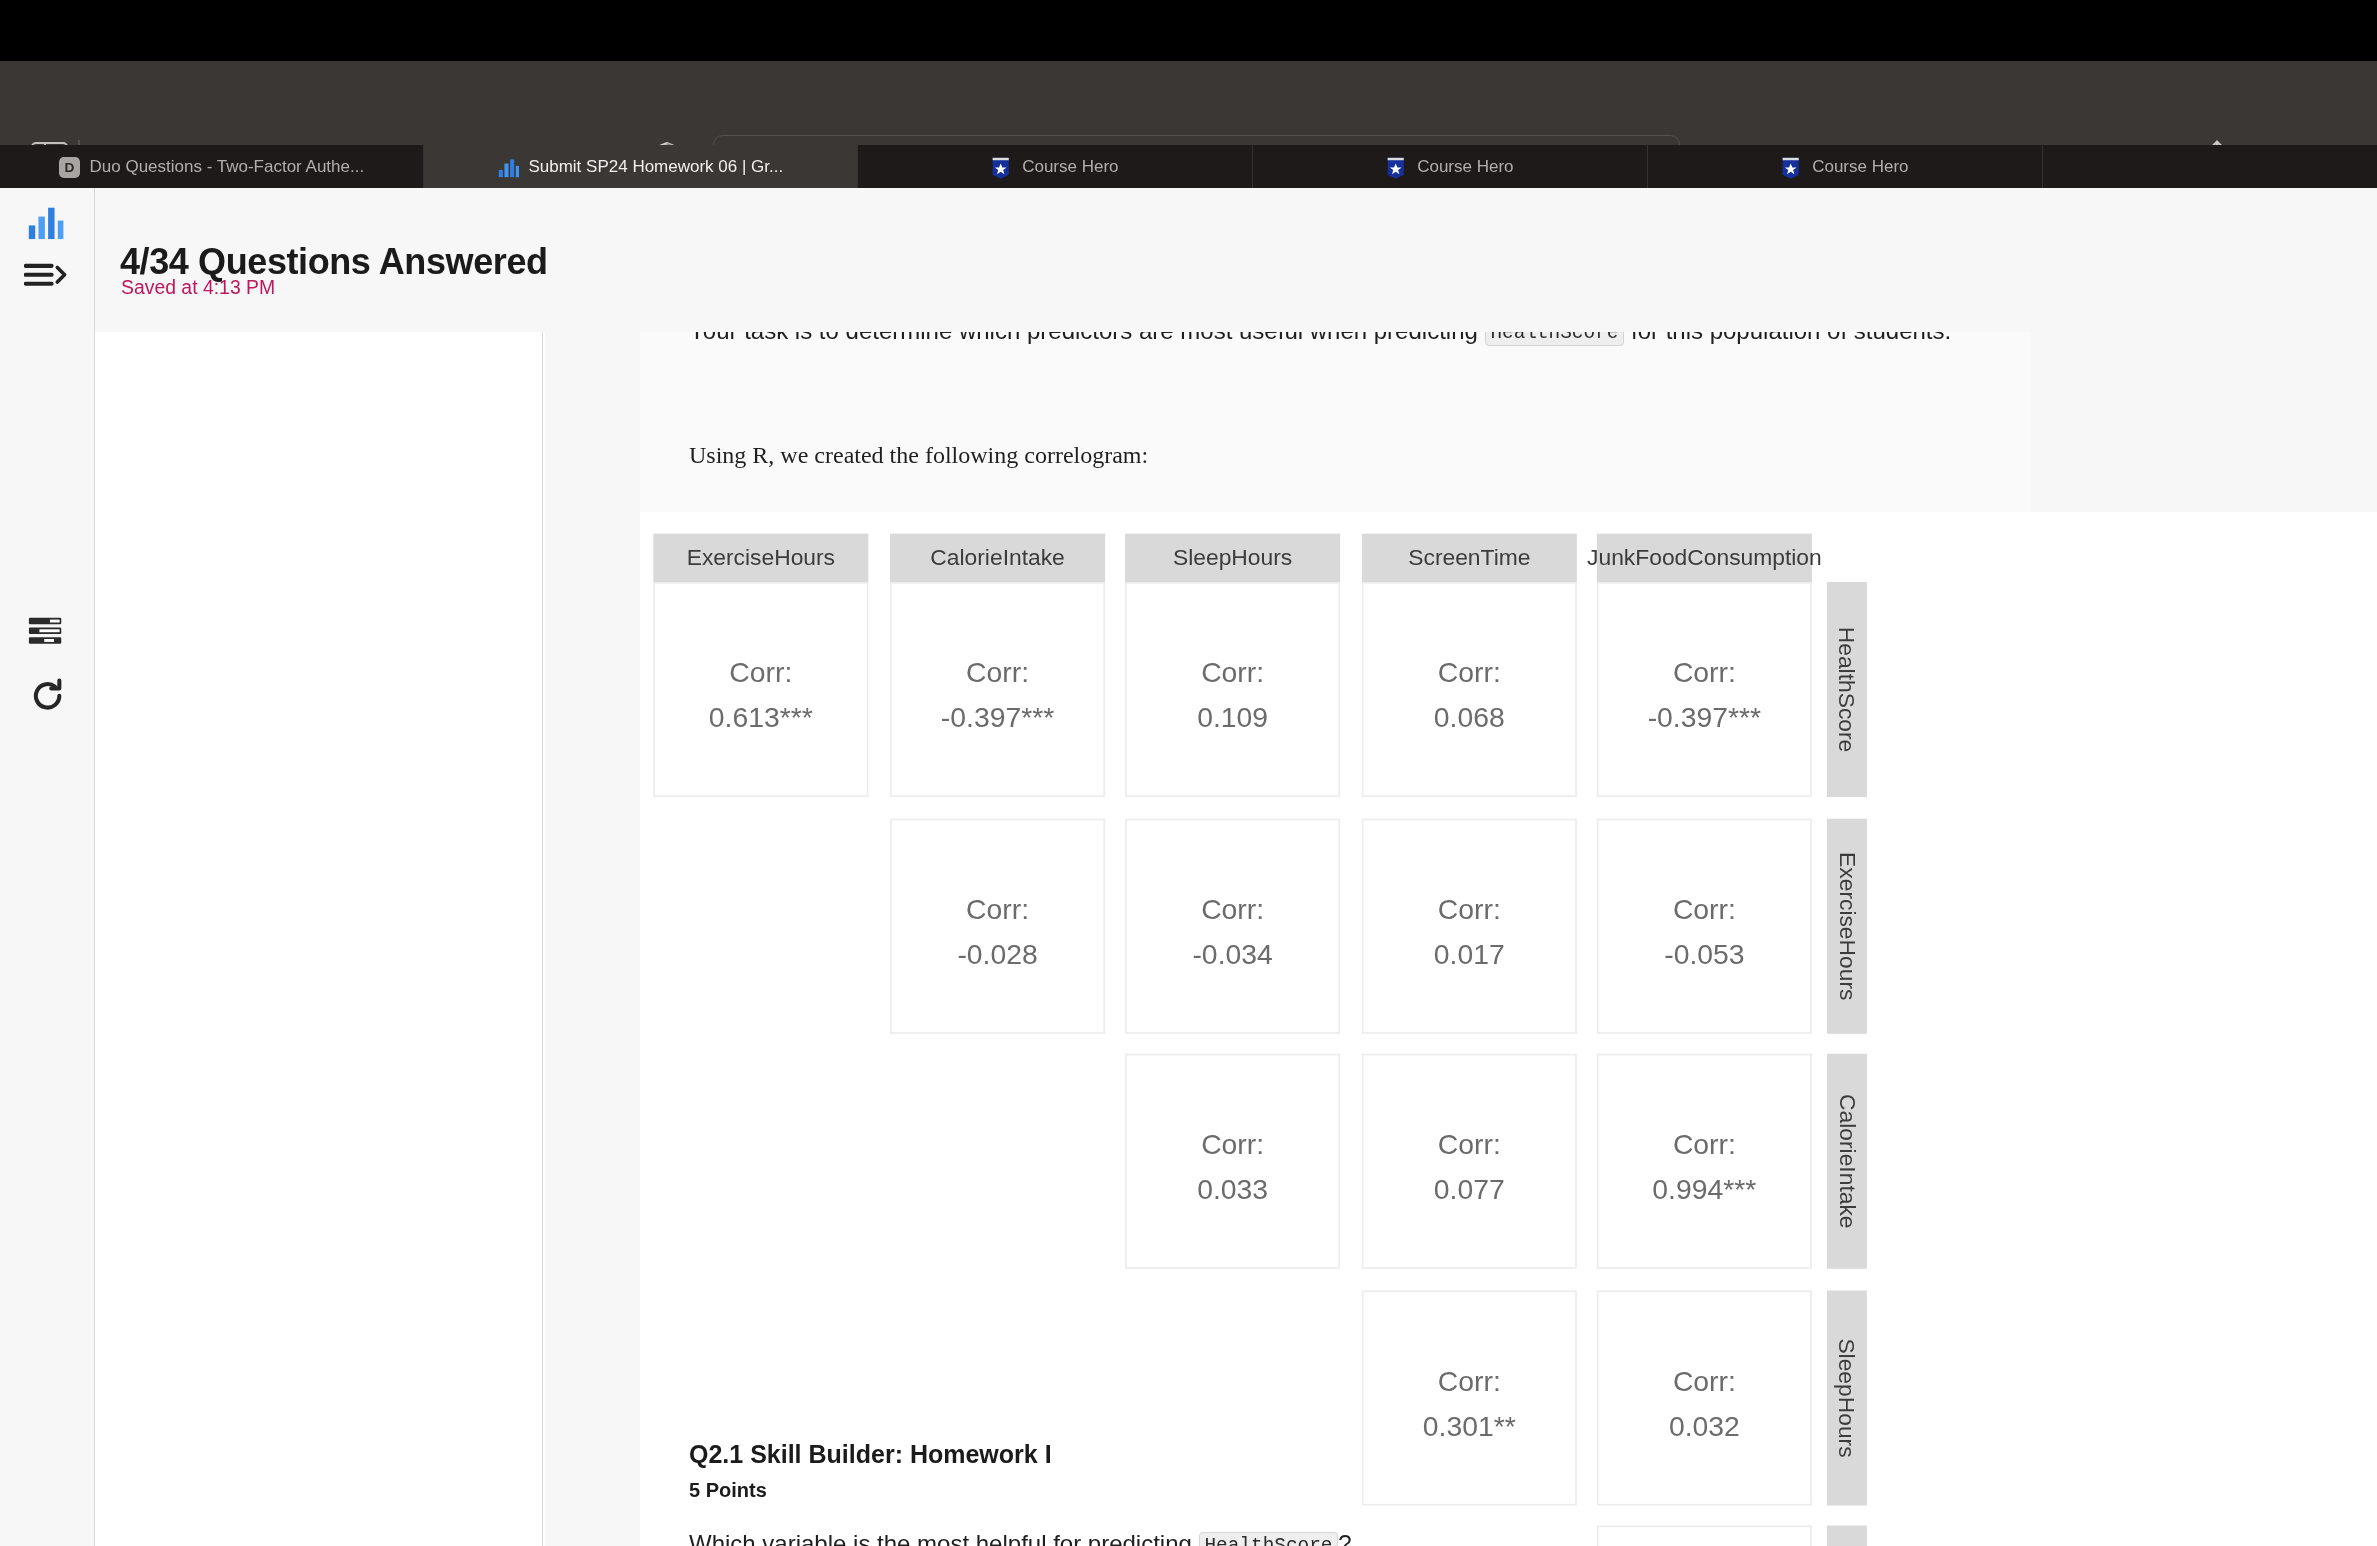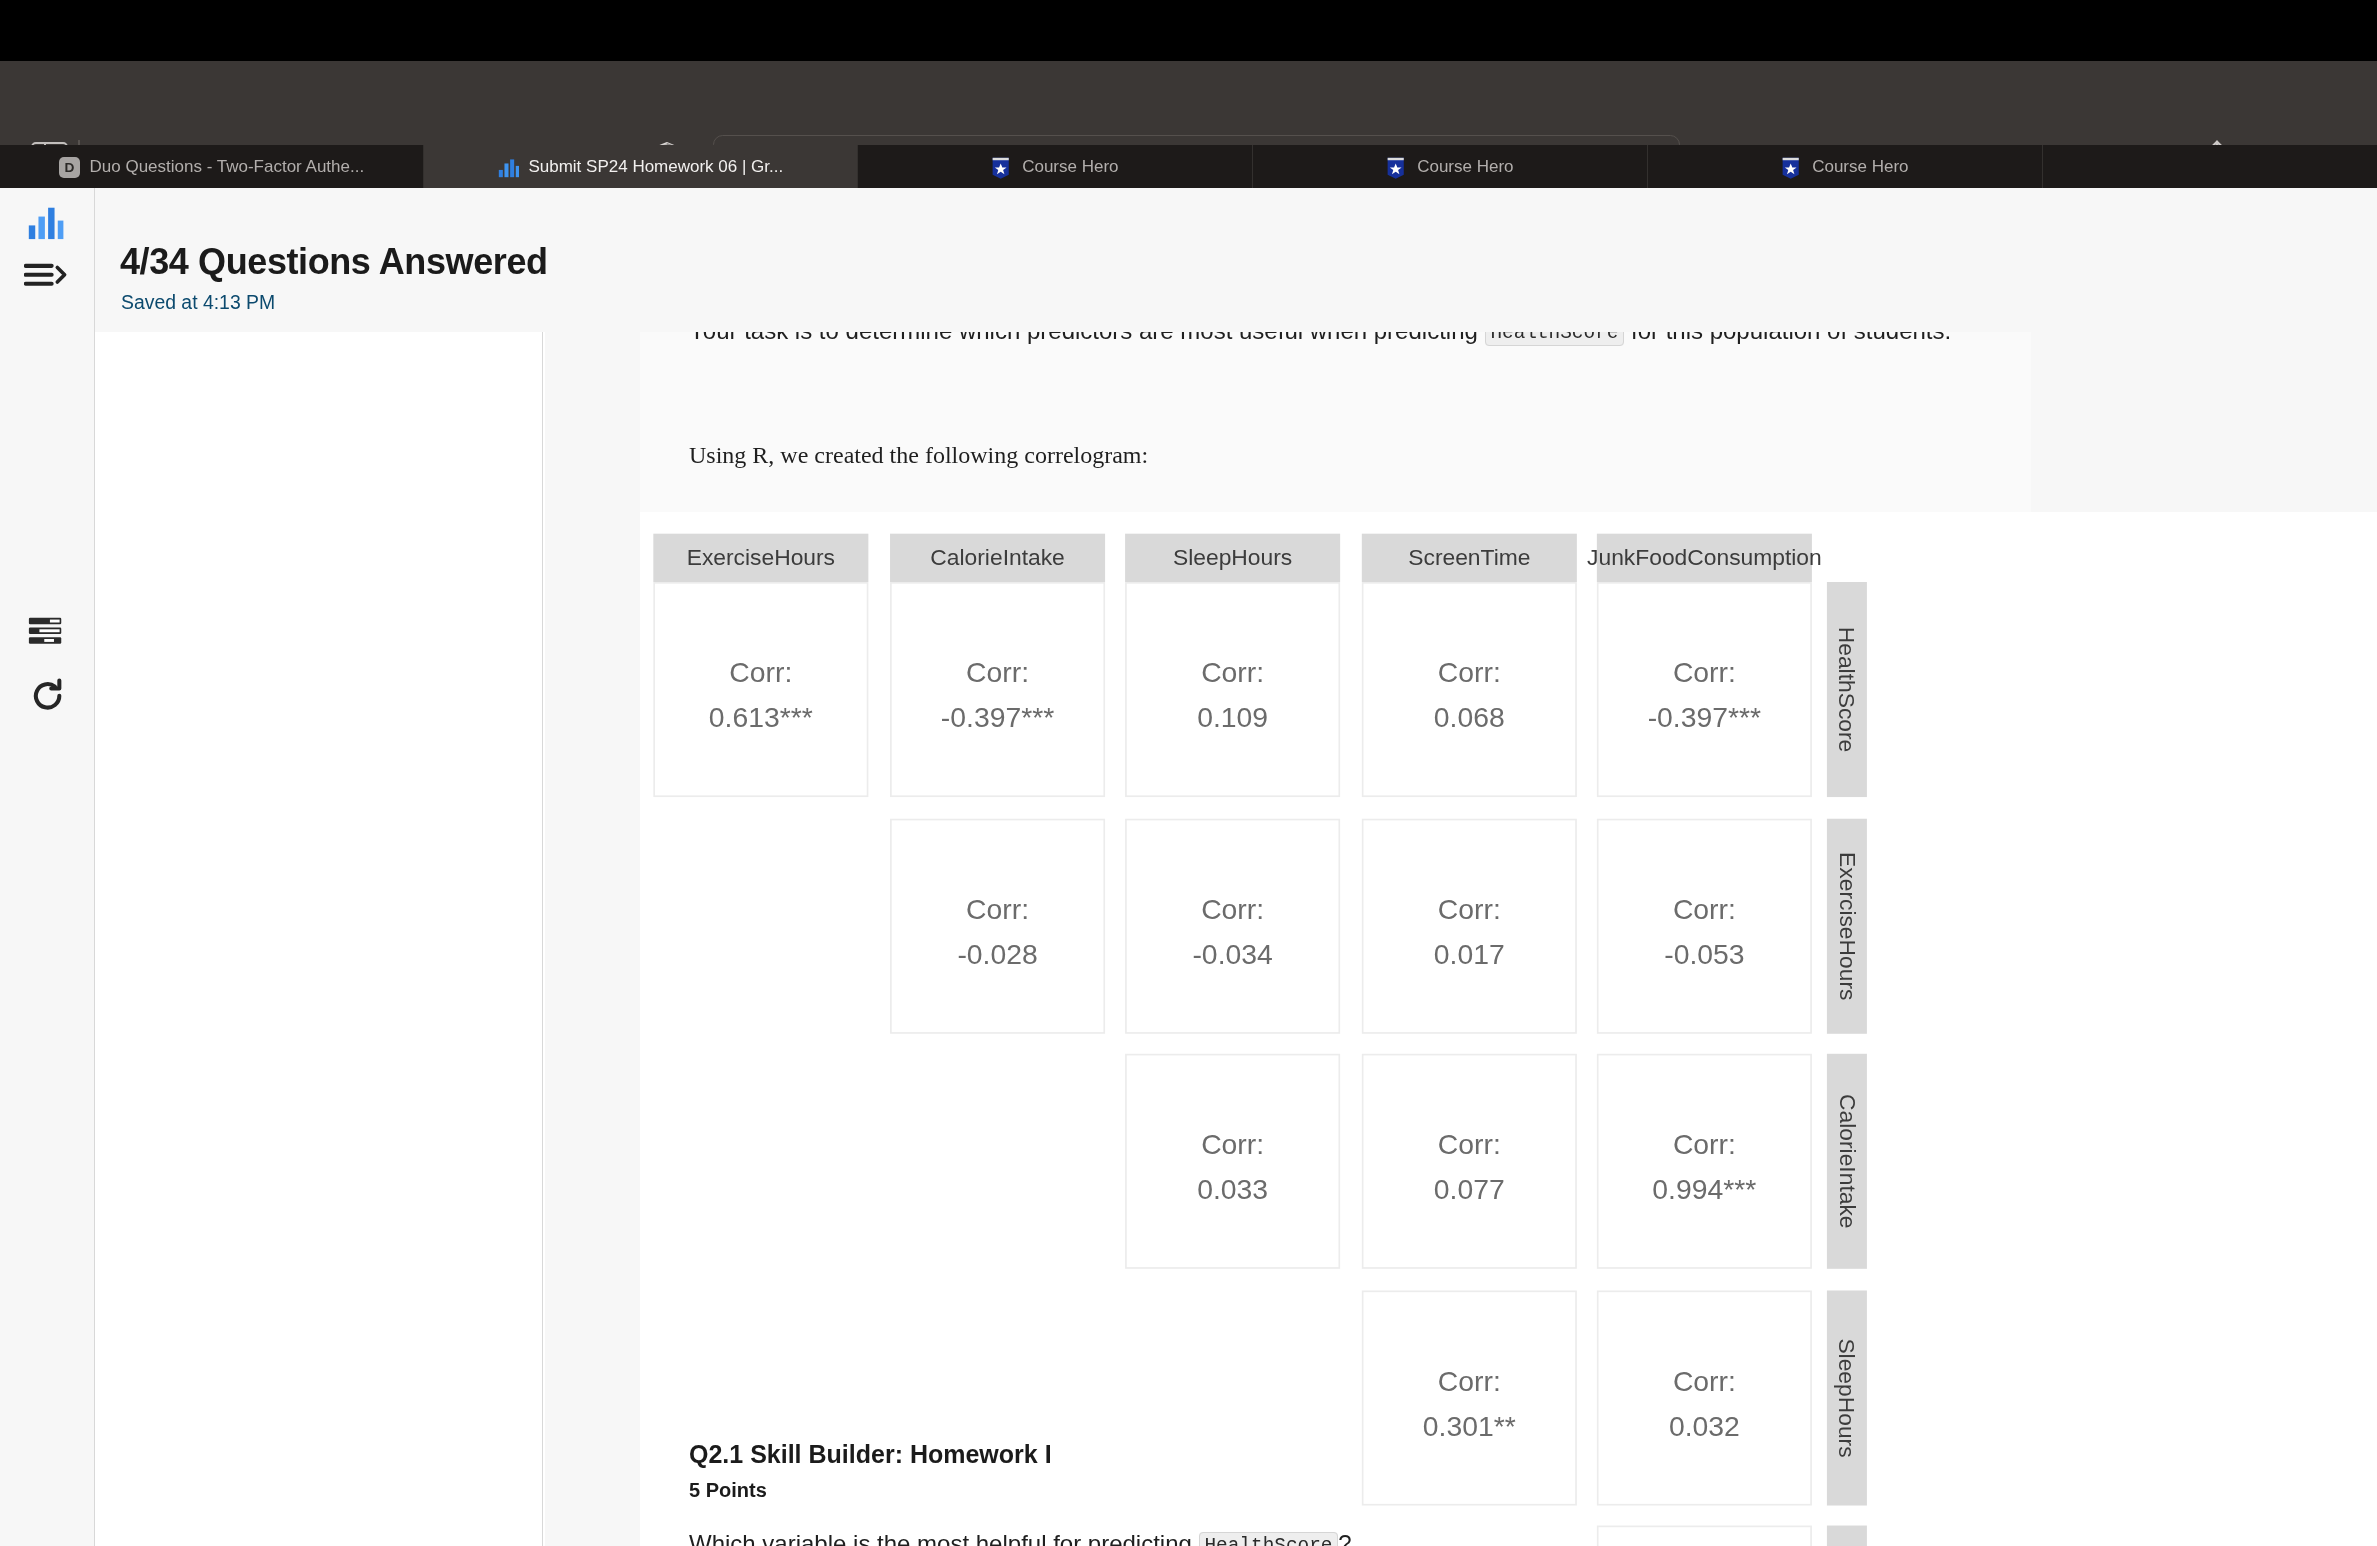--- a/index.html
+++ b/index.html
@@ -105,21 +105,21 @@
 
   #page-header {
     position: absolute; left: 95px; top: 0; width: 2282px; height: 164px;
     background: #f7f7f7; border-bottom: 1.6px solid #dcdcdc; margin-top: 24px;
   }
   #page-title {
     position: absolute; left: 25px; top: 29px; font-size: 36px; font-weight: bold;
     color: #1b1b1b; letter-spacing: -0.4px;
   }
   #saved-status {
-    position: absolute; left: 26px; top: 79px; font-size: 19.4px; color: #0c4a6e;
+    position: absolute; left: 26px; top: 64px; font-size: 19.4px; color: #be185d;
   }
 
   #content-scroll {
     position: absolute; left: 95px; top: 144px; width: 2282px; height: 1214px;
     background: #ffffff; overflow: hidden;
   }
   #left-pane {
     position: absolute; left: 0; top: 0; width: 448px; height: 1214px;
     background: #ffffff; border-right: 1.6px solid #d8d8d8;
   }

